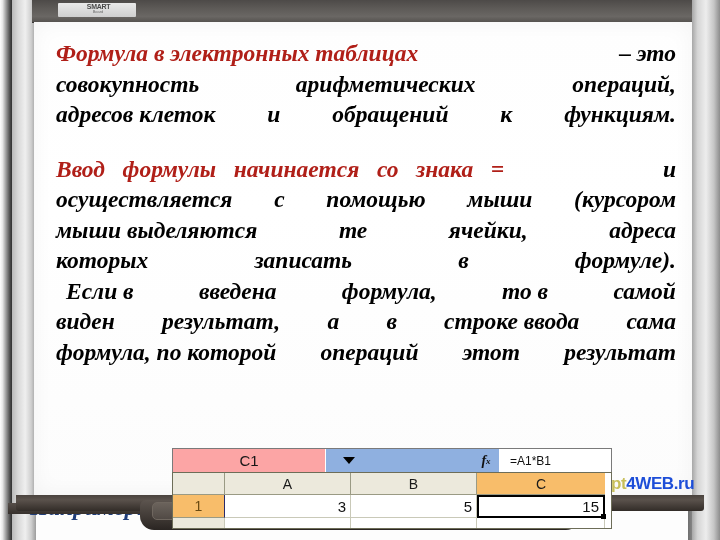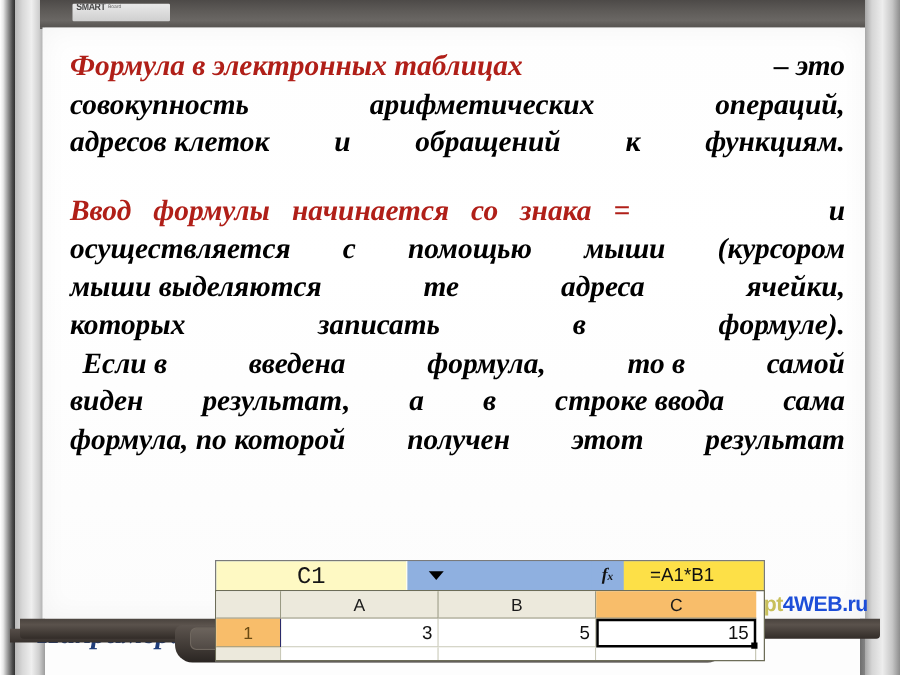--- a/index.html
+++ b/index.html
@@ -49,22 +49,23 @@
     background: linear-gradient(to bottom, #4d4a48 0%, #5e5b58 40%, #6a6764 75%, #565350 100%);
     border-bottom: 1px solid #3a3836;
   }
   .smart-logo {
     position: absolute;
     left: 26px; top: 3px;
     width: 78px; height: 14px;
     background: linear-gradient(to bottom, #e9e9e9, #cfcfcf);
     border-radius: 1px;
     display: flex;
-    align-items: flex-start;
+    align-items: center;
     overflow: hidden;
+    flex-direction: column;
   }
   .smart-logo-text {
     font-family: "Liberation Sans", sans-serif;
     font-size: 7px;
     font-weight: bold;
     color: #4a4a4a;
     letter-spacing: -0.3px;
     padding-left: 3px;
     line-height: 1;
     transform: scaleY(1.15);
@@ -195,27 +196,27 @@
     display: flex;
     align-items: stretch;
     height: 24px;
     background: #8fb0e0;
     border: 1px solid #7a7a7a;
     border-bottom: none;
     box-sizing: border-box;
   }
   .namebox {
     width: 152px;
-    background: #fef9c3;
+    background: #fca5a5;
     border-right: 1px solid #ffffff;
     display: flex;
     align-items: center;
     justify-content: center;
-    font-family: Liberation Mono, monospace;
-    font-size: 19px;
+    font-family: Liberation Sans, sans-serif;
+    font-size: 15px;
     color: #161616;
   }
   .namebox-arrow {
     width: 46px;
     background: #8fb0e0;
     display: flex;
     align-items: center;
     justify-content: center;
   }
   .tri-down {
@@ -233,27 +234,27 @@
     justify-content: center;
     font-family: "Liberation Serif", serif;
     font-style: italic;
     font-weight: bold;
     font-size: 14px;
     color: #111111;
   }
   .fx-icon sub { font-size: 9px; }
   .formula-input {
     width: 112px;
-    background: #fde047;
-    display: flex;
-    align-items: center;
-    padding-left: 21px;
-    box-sizing: border-box;
-    font-family: "Liberation Sans", sans-serif;
-    font-size: 15px;
+    background: #ffffff;
+    display: flex;
+    align-items: center;
+    padding-left: 11px;
+    box-sizing: border-box;
+    font-family: "Liberation Sans", sans-serif;
+    font-size: 12px;
     color: #101010;
     letter-spacing: 0px;
   }
 
   .excel-grid {
     border: 1px solid #6d6d58;
     border-top: 1px solid #6d6d58;
     background: #ffffff;
     box-sizing: border-box;
   }
@@ -376,22 +377,22 @@
       <span class="line justify-line">
         <span>осуществляется</span>
         <span>с</span>
         <span>помощью</span>
         <span>мыши</span>
         <span>(курсором</span>
       </span>
       <span class="line justify-line">
         <span>мыши выделяются</span>
         <span>те</span>
+        <span>ячейки,</span>
         <span>адреса</span>
-        <span>ячейки,</span>
       </span>
       <span class="line justify-line">
         <span>которых</span>
         <span>записать</span>
         <span>в</span>
         <span>формуле).</span>
       </span>
       <span class="line justify-line">
         <span class="lead-space">Если в</span>
         <span>введена</span>
@@ -402,21 +403,21 @@
       <span class="line justify-line">
         <span>виден</span>
         <span>результат,</span>
         <span>а</span>
         <span>в</span>
         <span>строке ввода</span>
         <span>сама</span>
       </span>
       <span class="line justify-line">
         <span>формула, по которой</span>
-        <span>получен</span>
+        <span>операций</span>
         <span>этот</span>
         <span>результат</span>
       </span>
     </p>
   </div>
 
   <div class="example-row">
     <div class="example-label">Например:</div>
   </div>
 

